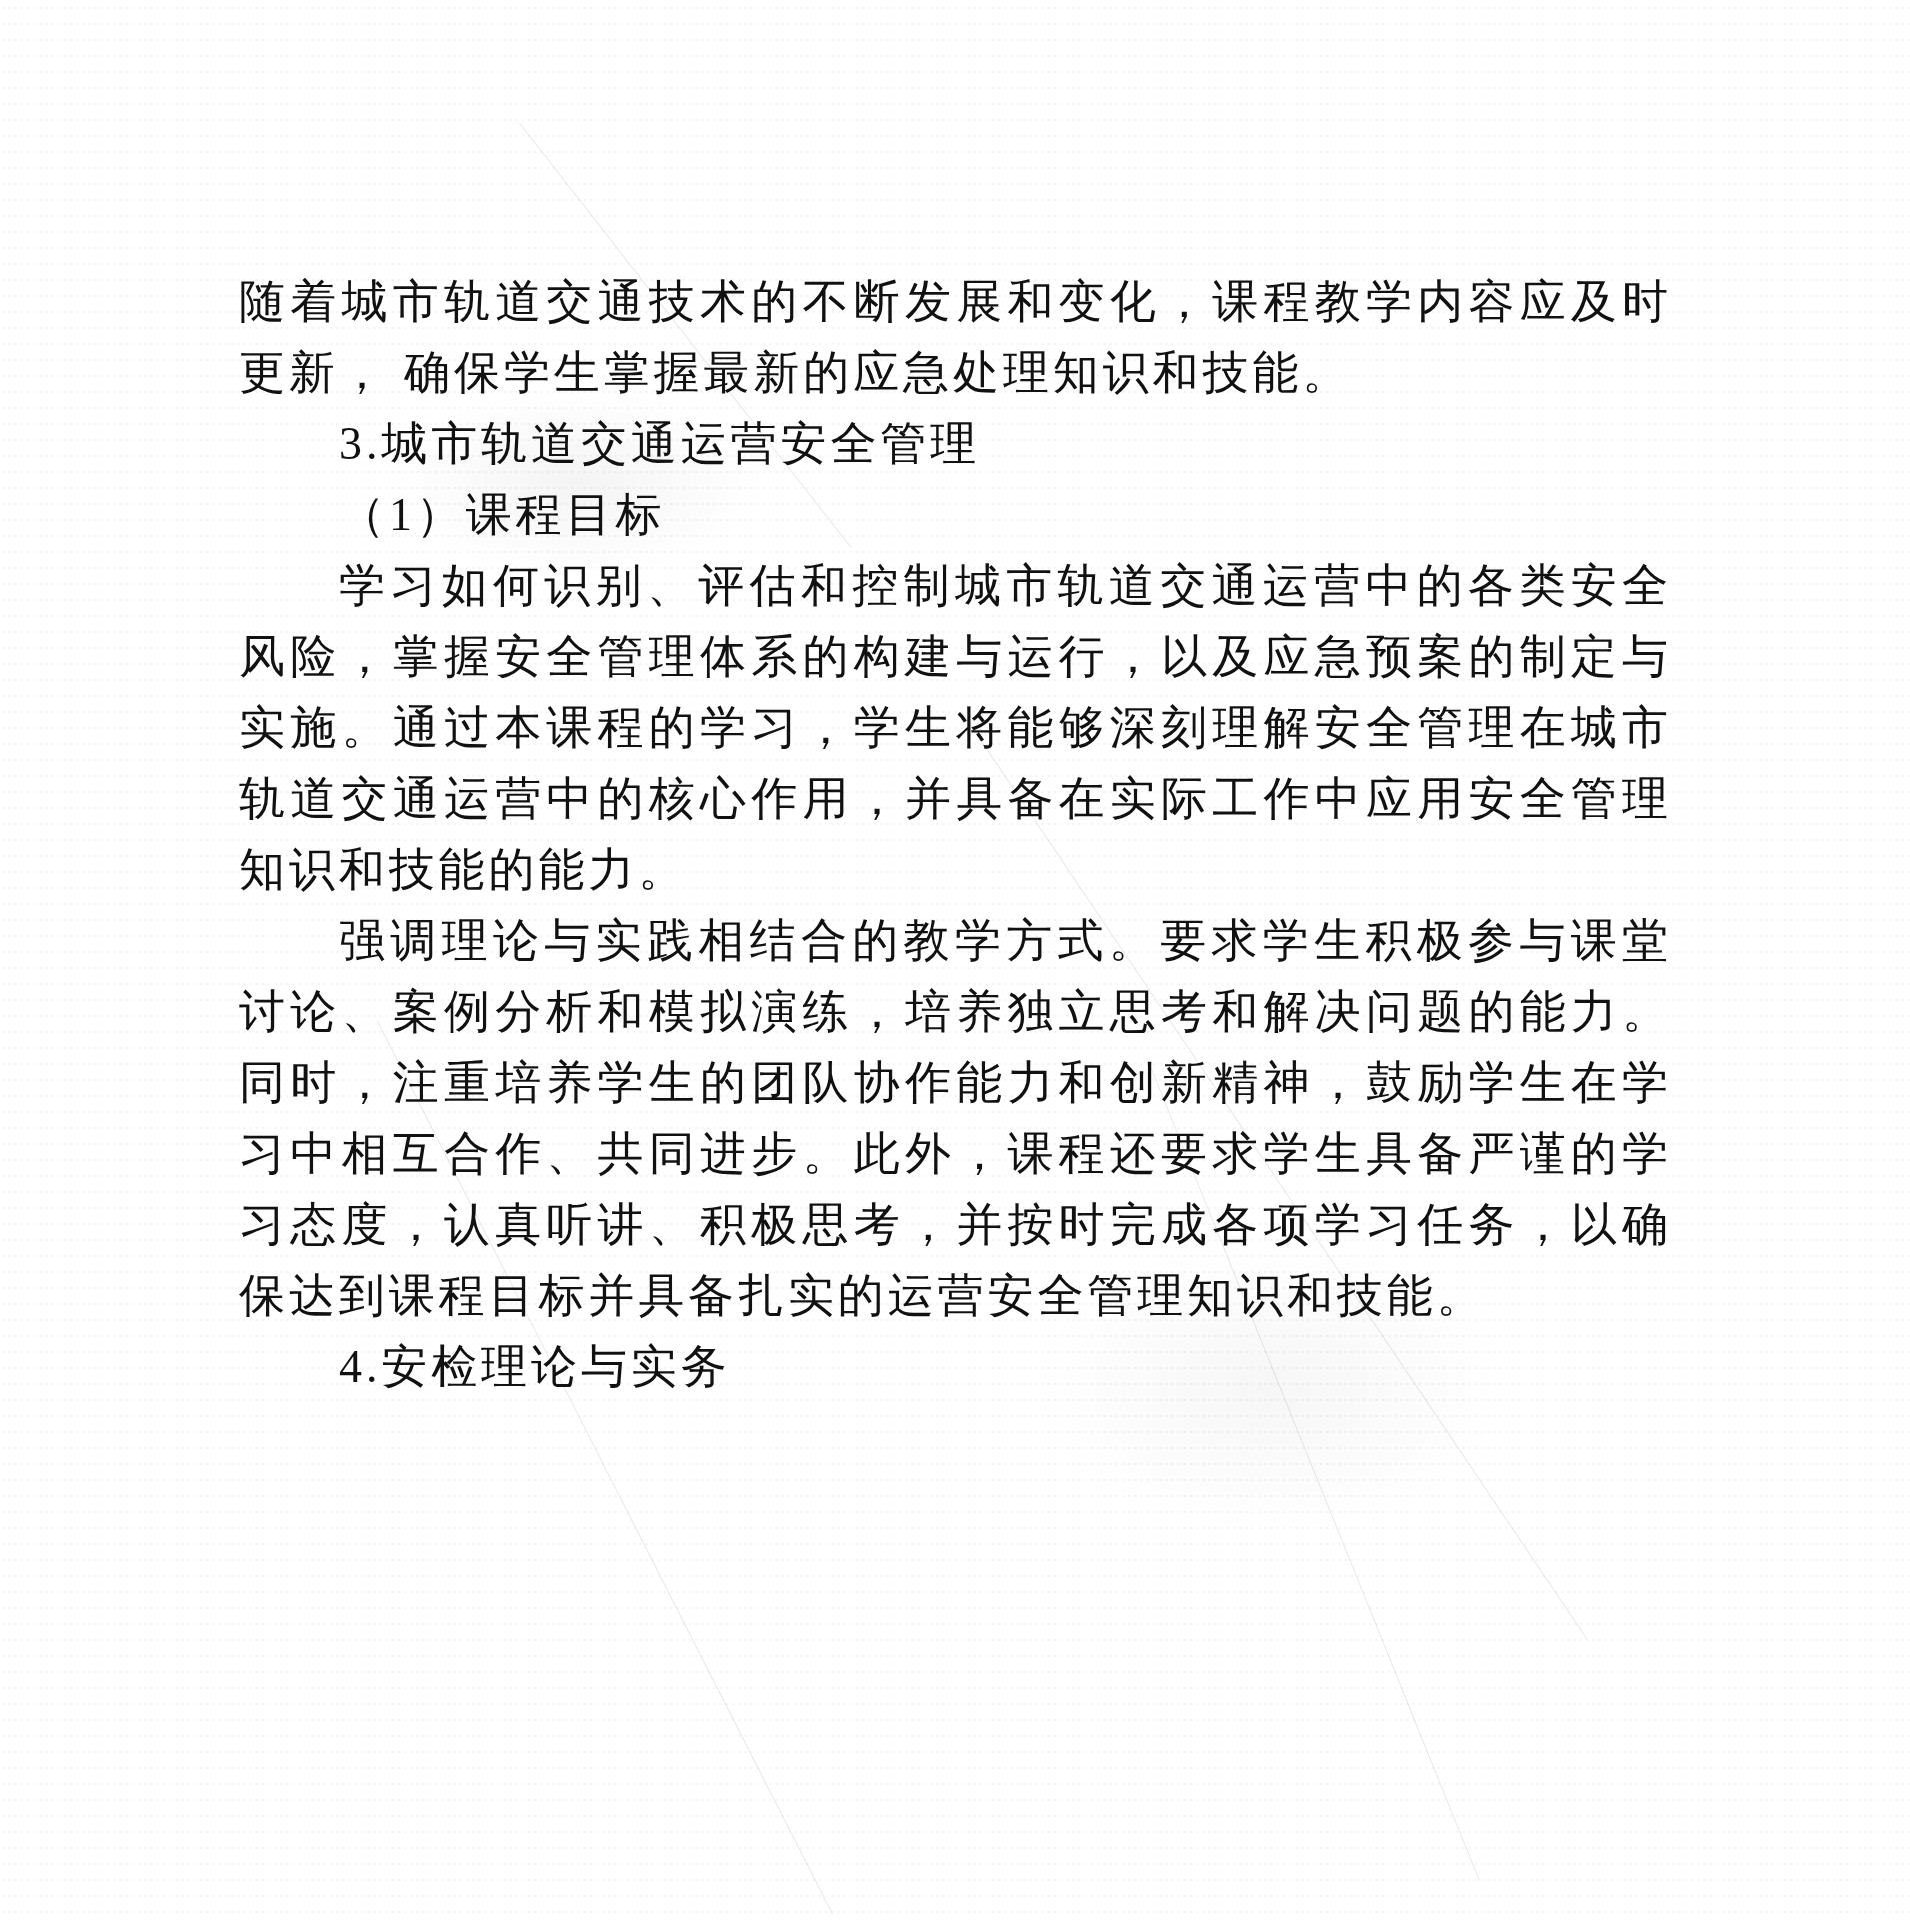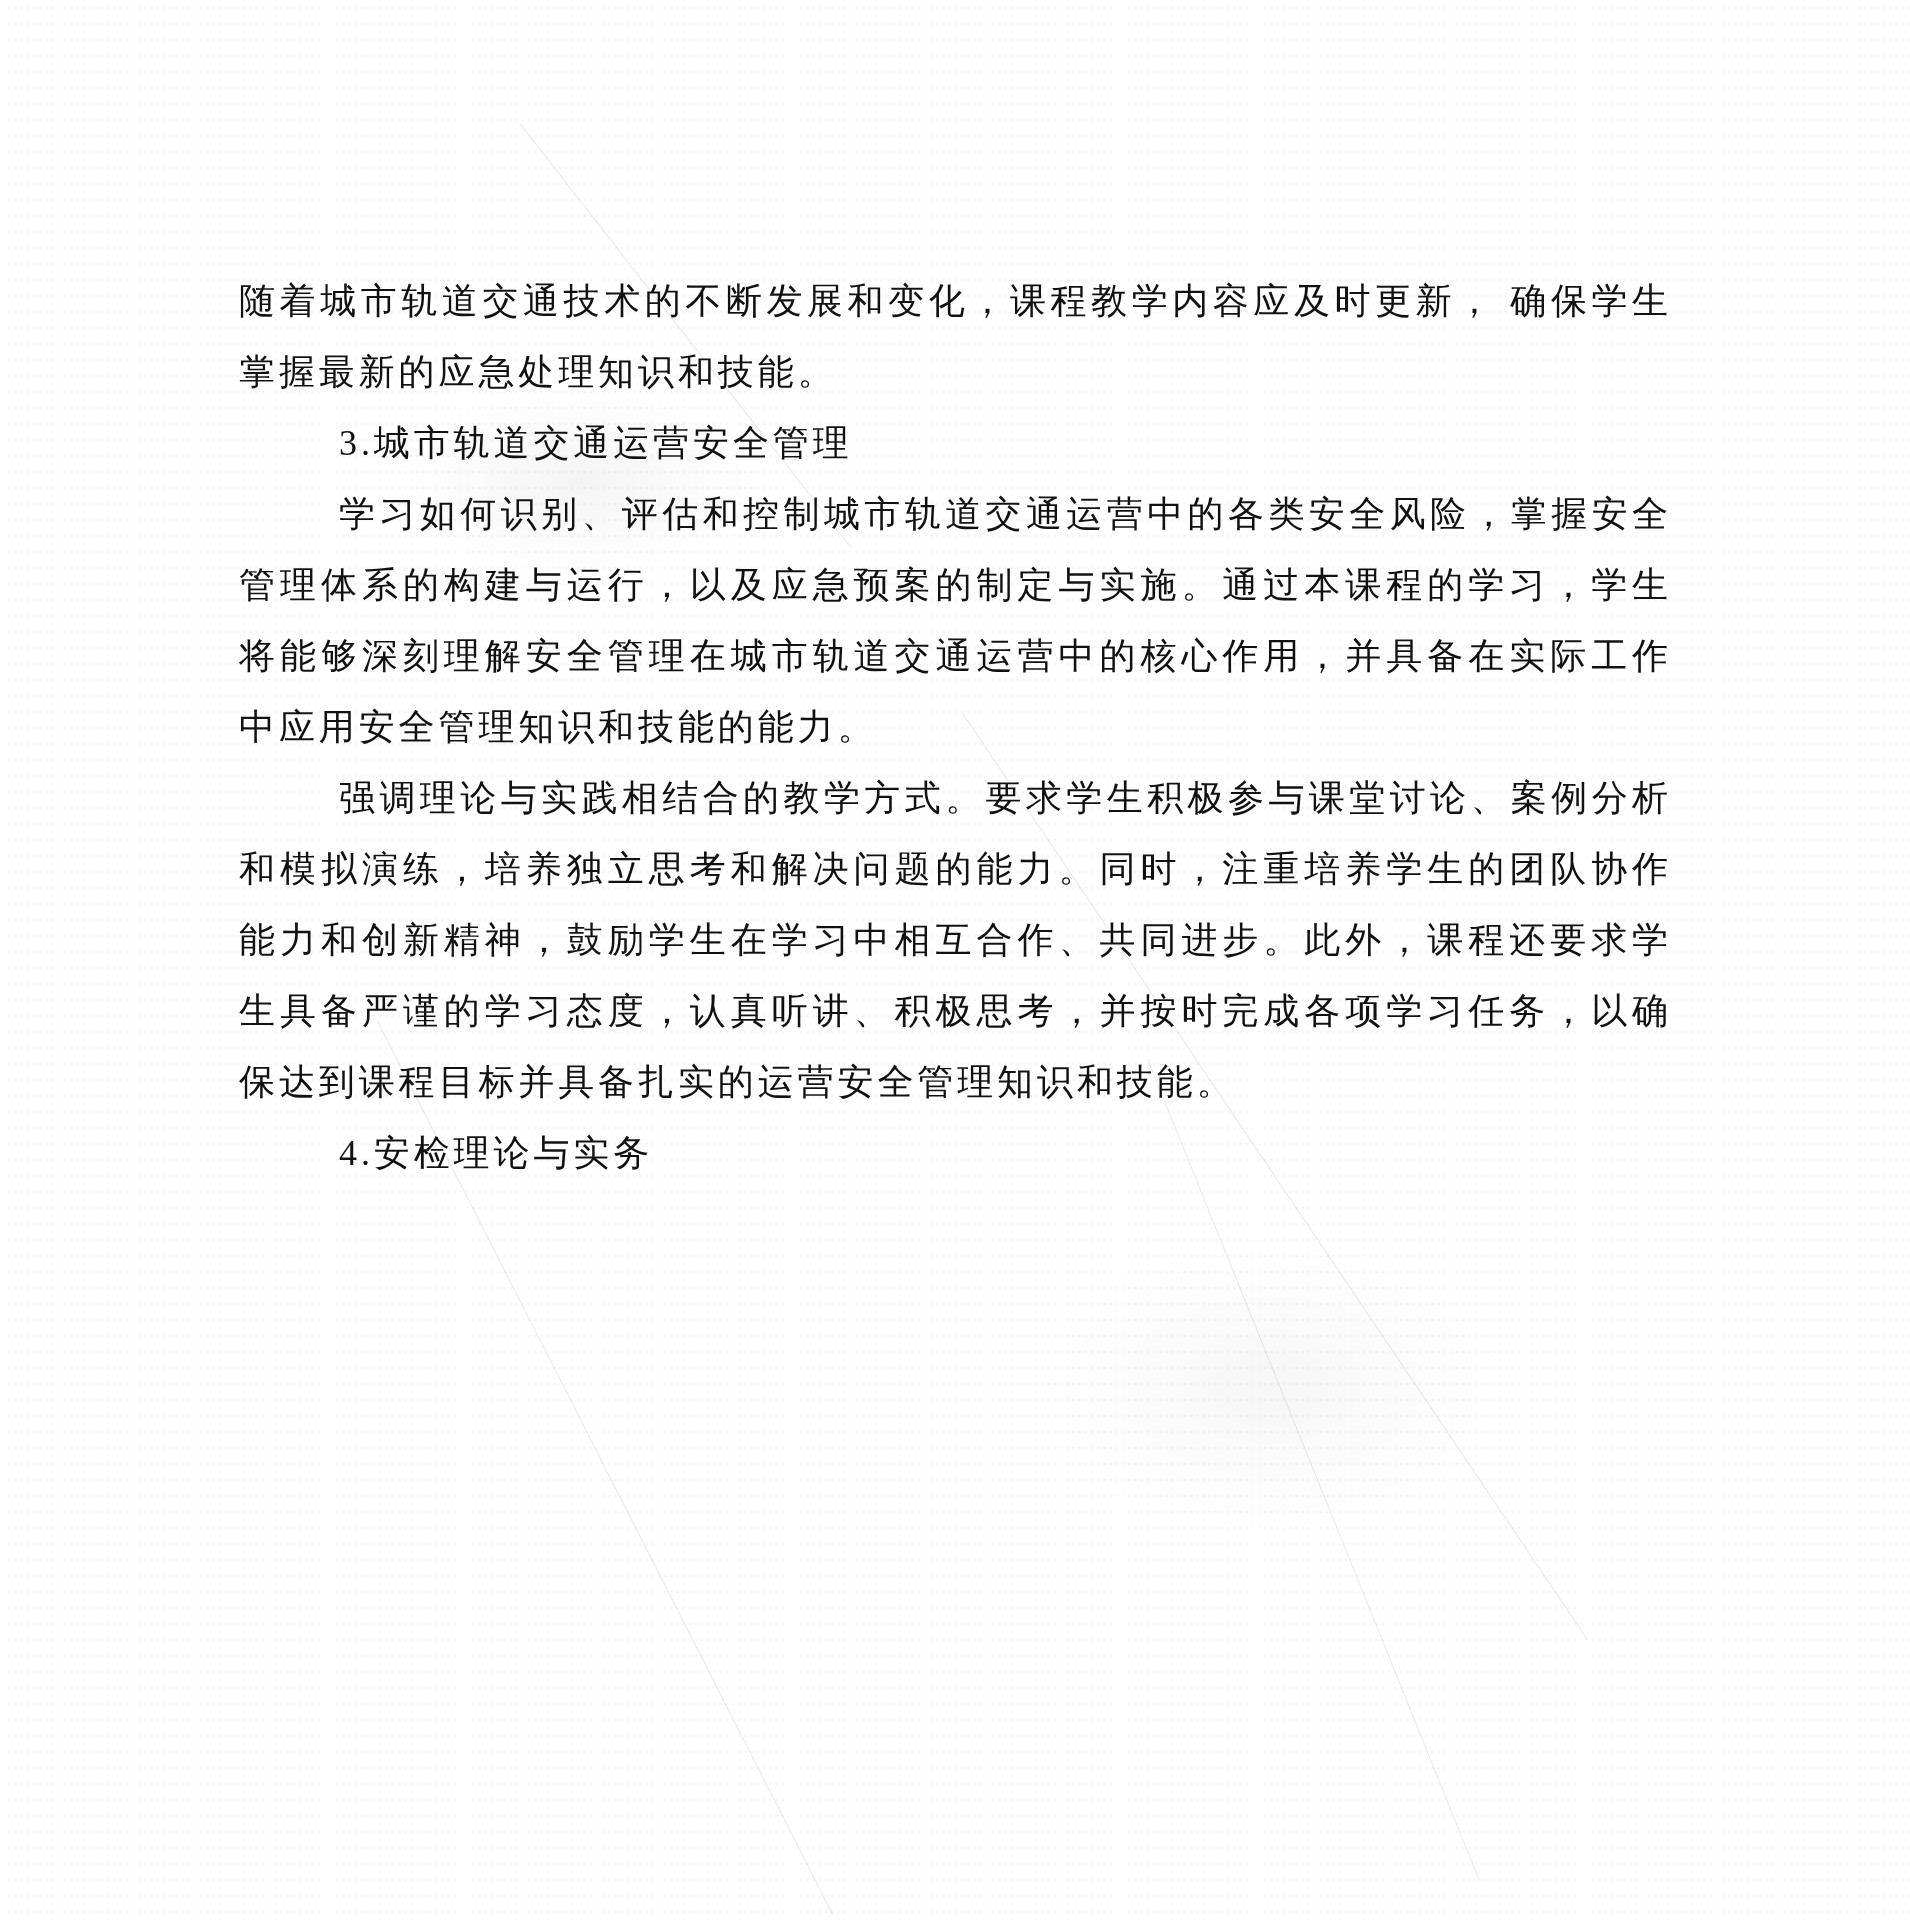--- a/index.html
+++ b/index.html
@@ -41,21 +41,21 @@
   .s2 { left: 963px; top: 713px; width: 1117px; transform: rotate(56deg); }
   .s3 { left: 1148px; top: 1059px; width: 886px; transform: rotate(68deg); }
   .s4 { left: 378px;  top: 1021px; width: 1002px; transform: rotate(63deg); }
 
   .content {
     position: absolute;
     left: 239px; right: 239px; top: 266px;
   }
   .para {
     margin: 0;
-    font-size: 36px;
+    font-size: 46px;
     line-height: 71px;
     letter-spacing: 3.9px;
     text-align: justify;
     text-justify: inter-character;
     word-break: normal;
   }
   .indent { text-indent: 100px; }
   .head { font-weight: normal; }
 </style>
 </head>
@@ -65,20 +65,21 @@
 
   <div class="dots-overlay"></div>
   <div class="streak s1"></div>
   <div class="streak s2"></div>
   <div class="streak s3"></div>
   <div class="streak s4"></div>
 
   <div class="content">
     <p class="para">随着城市轨道交通技术的不断发展和变化，课程教学内容应及时更新， 确保学生掌握最新的应急处理知识和技能。</p>
     <p class="para indent head">3.城市轨道交通运营安全管理</p>
+    <p class="para indent">（1）课程目标</p>
     <p class="para indent">学习如何识别、评估和控制城市轨道交通运营中的各类安全风险，掌握安全管理体系的构建与运行，以及应急预案的制定与实施。通过本课程的学习，学生将能够深刻理解安全管理在城市轨道交通运营中的核心作用，并具备在实际工作中应用安全管理知识和技能的能力。</p>
     <p class="para indent">强调理论与实践相结合的教学方式。要求学生积极参与课堂讨论、案例分析和模拟演练，培养独立思考和解决问题的能力。同时，注重培养学生的团队协作能力和创新精神，鼓励学生在学习中相互合作、共同进步。此外，课程还要求学生具备严谨的学习态度，认真听讲、积极思考，并按时完成各项学习任务，以确保达到课程目标并具备扎实的运营安全管理知识和技能。</p>
     <p class="para indent head">4.安检理论与实务</p>
 
   </div>
 
 </div>
 
 
 </body></html>

